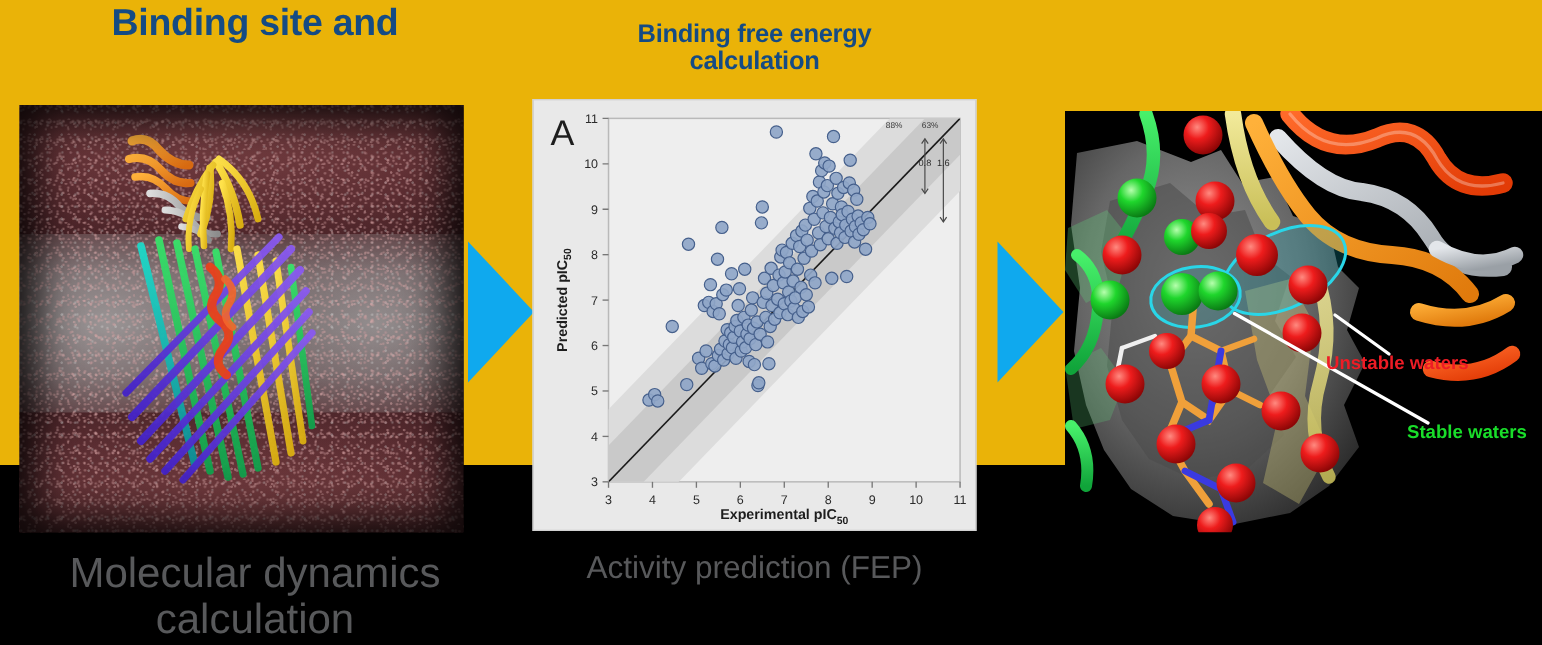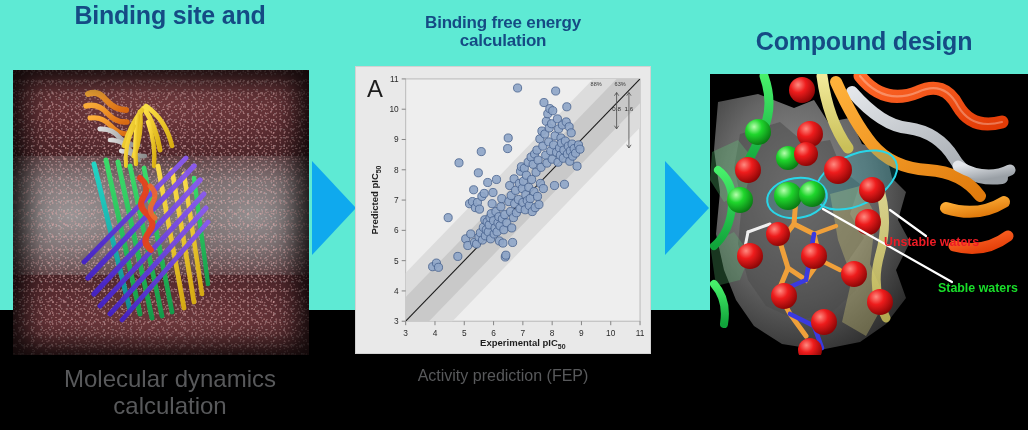--- a/index.html
+++ b/index.html
@@ -1,32 +1,32 @@
 <!DOCTYPE html>
 <html><head>
 <meta charset="utf-8">
 <title>CADD Workflow Figure</title>
 <style>
   html,body{margin:0;padding:0;background:#000;}
   body{width:1028px;height:430px;overflow:hidden;
        font-family:"Liberation Sans","DejaVu Sans",sans-serif;}
-  #fig{position:relative;width:1028px;height:310px;background:#5eead4;}
+  #fig{position:relative;width:1028px;height:310px;background:#eab308;}
 
   
   .title{position:absolute;text-align:center;font-weight:bold;
          color:#154B84;line-height:1.08;letter-spacing:-.2px;}
   .caption{position:absolute;text-align:center;color:#58595B;
            font-weight:400;line-height:1.12;}
 
   #title-1{left:0;top:2px;width:340px;font-size:25px;}
   #title-2{left:338px;top:14px;width:330px;font-size:17px;}
   #title-3{left:700px;top:28px;width:328px;font-size:25px;}
 
-  #caption-1{left:0;top:366px;width:340px;font-size:24px;}
-  #caption-2{left:338px;top:367px;width:330px;font-size:16px;}
+  #caption-1{left:0;top:366px;width:340px;font-size:28px;}
+  #caption-2{left:338px;top:367px;width:330px;font-size:21px;}
 
   
   .arrow{position:absolute;width:46px;height:96px;}
   #arrow-1{left:311px;top:160px;}
   #arrow-2{left:664px;top:160px;}
 
   
   #panel-md{position:absolute;left:13px;top:70px;width:296px;height:285px;
             background:#060304;overflow:hidden;}
   .md-layer{position:absolute;inset:0;}
@@ -95,23 +95,20 @@
 <body>
 
 <div id="fig">
 
   <div class="title" id="title-1">
     <div>Binding site and</div>
   </div>
   <div class="title" id="title-2">
     <div>Binding free energy</div>
     <div>calculation</div>
-  </div>
-  <div class="title" id="title-3">
-    <div>Compound design</div>
   </div>
 
   <div id="panel-md">
     <div class="md-layer" id="md-water"></div>
     <div class="md-layer" id="md-membrane"></div>
     <div class="md-layer" id="md-grain"></div>
 
     <svg id="md-protein" viewBox="0 0 190 250">
       <defs>
         <linearGradient id="gOr" x1="0" y1="0" x2="1" y2="1">

